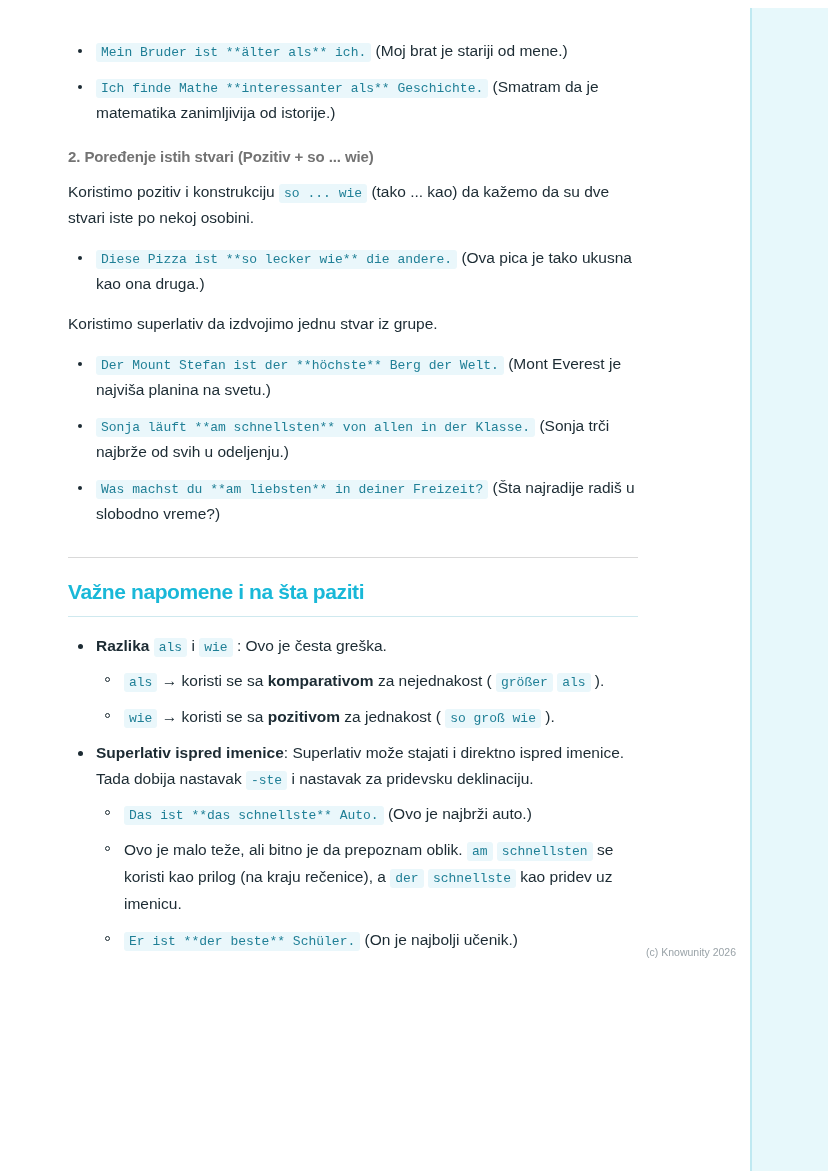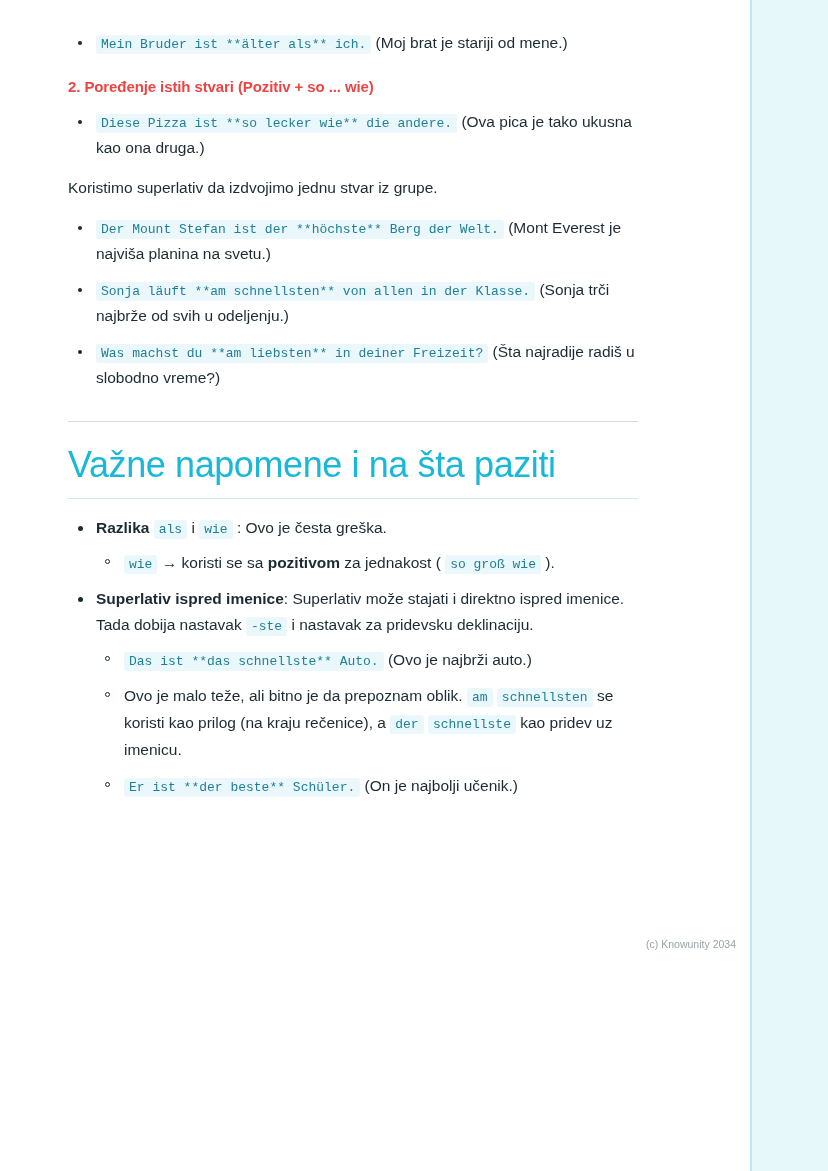--- a/index.html
+++ b/index.html
@@ -10,21 +10,21 @@
   body {
     width: 828px;
     height: 1171px;
     font-family: "Liberation Sans", sans-serif;
     color: #1c2b33;
     position: relative;
     overflow: hidden;
   }
   .page {
     position: absolute;
-    left: 0; top: 0;
+    left: 0; top: 8px;
     width: 828px;
     height: 998px;
     background: #ffffff;
   }
   
   .side-panel {
     position: absolute;
     right: 0;
     top: 0;
     width: 78px;
@@ -48,26 +48,26 @@
   p.para {
     font-size: 15.5px;
     line-height: 26px;
     margin: 14px 0 14px 0;
     color: #1c2b33;
   }
   h3.heading {
     font-size: 15px;
     font-weight: bold;
     margin: 22px 0 14px 0;
-    color: #ef4444;
+    color: #737373;
     letter-spacing: -0.1px;
   }
   h1.section-title {
-    font-size: 36px;
-    font-weight: normal;
+    font-size: 21px;
+    font-weight: bold;
     color: #19b8d8;
     margin: 18px 0 12px 0;
     letter-spacing: -0.4px;
   }
   .title-rule {
     height: 1px;
     background: #cfe9ef;
     margin: 0 0 16px 0;
     width: 570px;
   }
@@ -161,24 +161,33 @@
     <div class="side-panel-line"></div>
   </div>
 
   <div class="content">
 
     <ul class="bullets">
       <li>
         <code>Mein Bruder ist **älter als** ich.</code>
         <span class="trans">(Moj brat je stariji od mene.)</span>
       </li>
+      <li>
+        <code>Ich finde Mathe **interessanter als** Geschichte.</code>
+        <span class="trans">(Smatram da je matematika zanimljivija od istorije.)</span>
+      </li>
     </ul>
 
     <h3 class="heading">2. Poređenje istih stvari (Pozitiv + so ... wie)</h3>
 
+    <p class="para">
+      <span>Koristimo pozitiv i konstrukciju</span>
+      <code>so ... wie</code>
+      <span>(tako ... kao) da kažemo da su dve stvari iste po nekoj osobini.</span>
+    </p>
 
     <ul class="bullets">
       <li>
         <code>Diese Pizza ist **so lecker wie** die andere.</code>
         <span class="trans">(Ova pica je tako ukusna kao ona druga.)</span>
       </li>
     </ul>
 
 
     <p class="para">Koristimo superlativ da izdvojimo jednu stvar iz grupe.</p>
@@ -206,20 +215,29 @@
     <ul class="bullets disc-filled">
 
       <li>
         <strong>Razlika</strong>
         <code>als</code>
         <span>i</span>
         <code>wie</code>
         <span>: Ovo je česta greška.</span>
 
         <ul class="sub">
+          <li>
+            <code>als</code>
+            <span>→ koristi se sa</span>
+            <strong>komparativom</strong>
+            <span>za nejednakost (</span>
+            <code>größer</code>
+            <code>als</code>
+            <span>).</span>
+          </li>
           <li>
             <code>wie</code>
             <span>→ koristi se sa</span>
             <strong>pozitivom</strong>
             <span>za jednakost (</span>
             <code>so groß wie</code>
             <span>).</span>
           </li>
         </ul>
       </li>
@@ -247,15 +265,15 @@
             <code>Er ist **der beste** Schüler.</code>
             <span class="trans">(On je najbolji učenik.)</span>
           </li>
         </ul>
       </li>
 
     </ul>
 
   </div>
 
-  <div class="footer">(c) Knowunity 2034</div>
+  <div class="footer">(c) Knowunity 2026</div>
 
 </div>
 
 </body></html>

